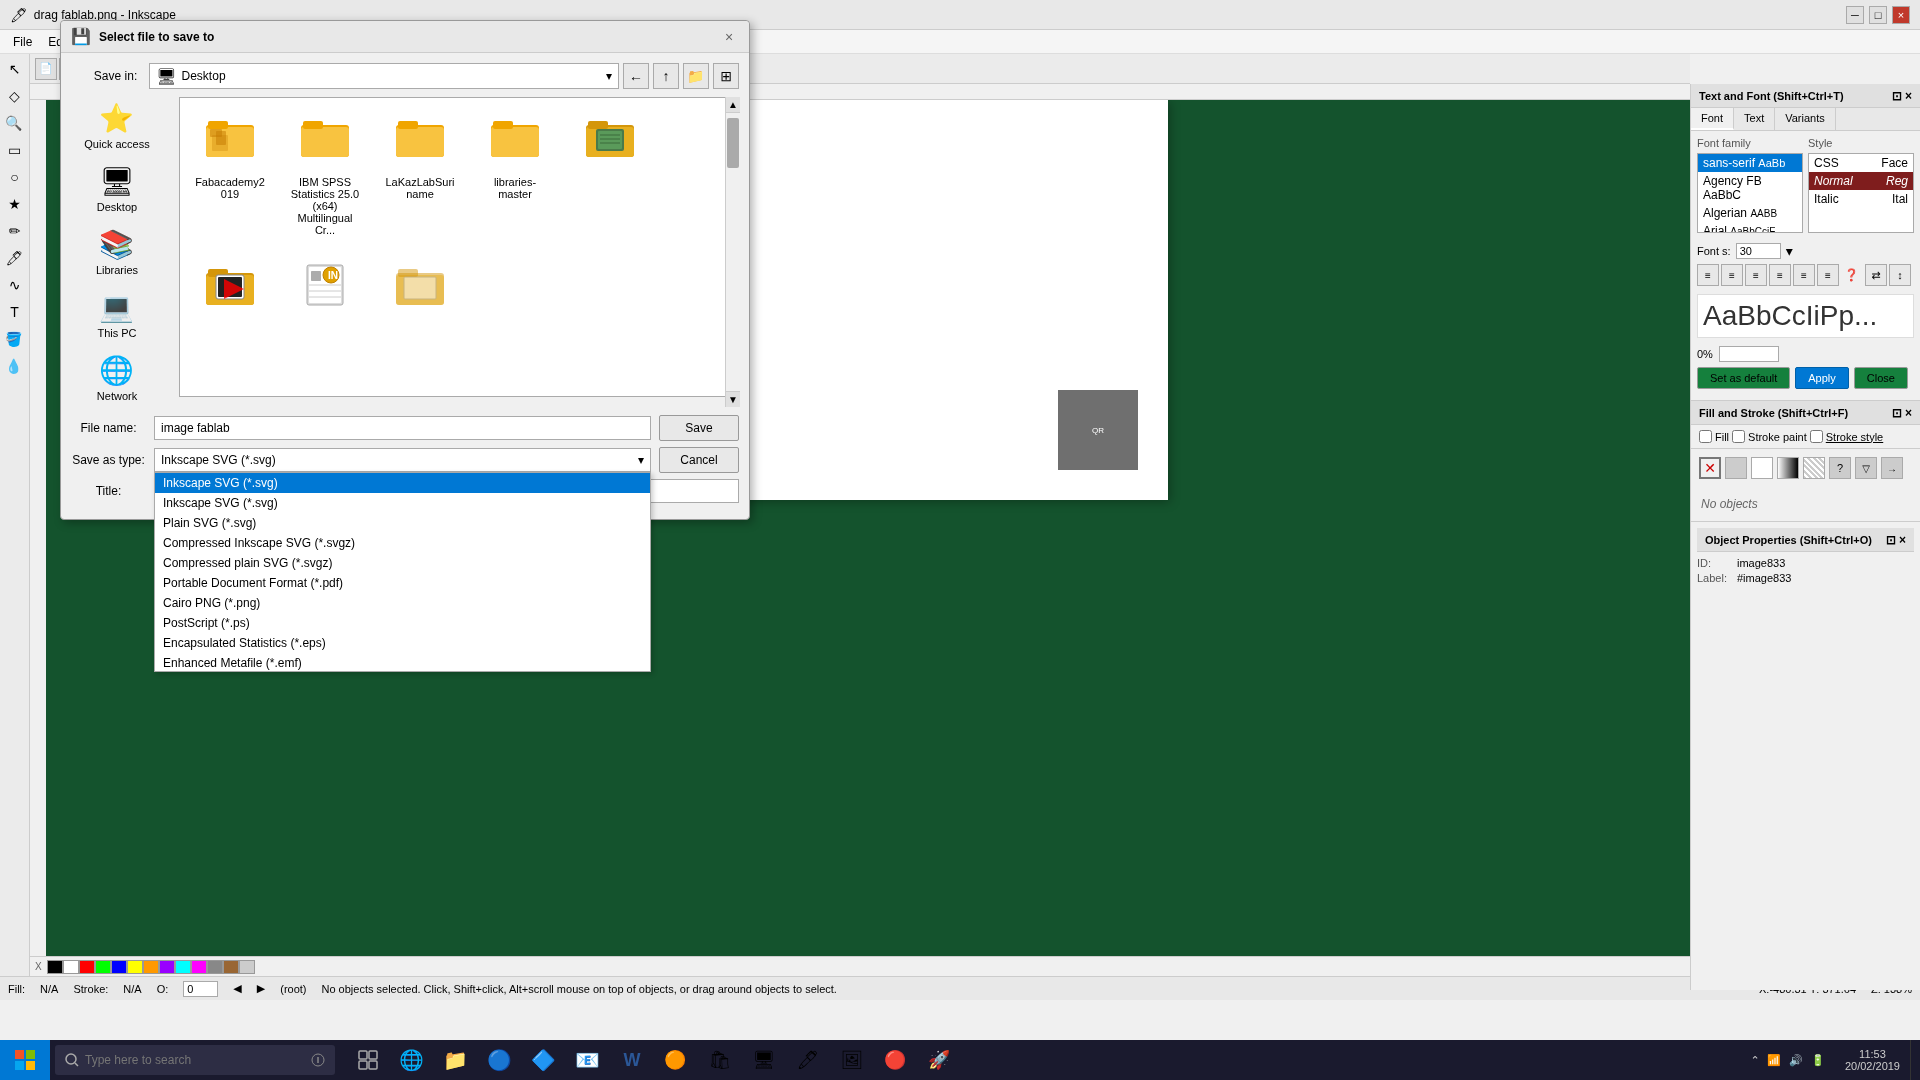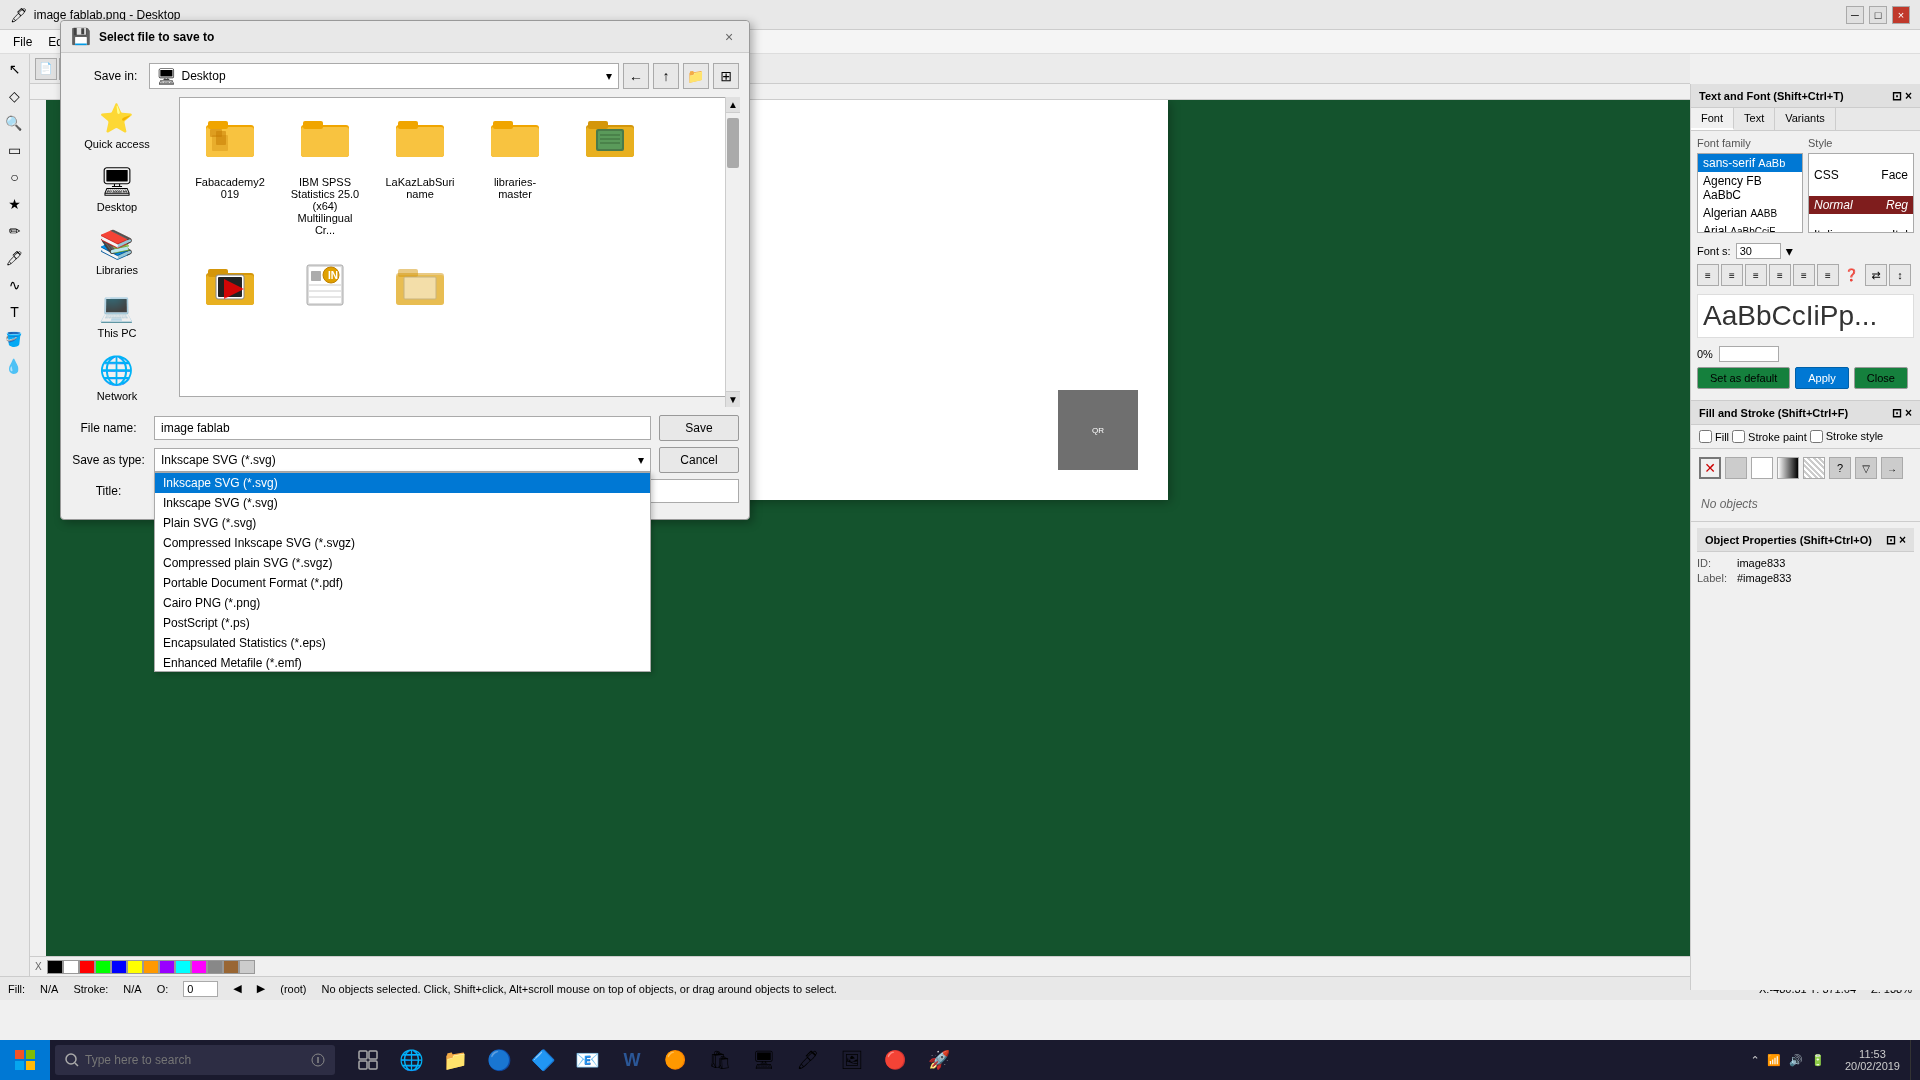--- a/index.html
+++ b/index.html
@@ -32,21 +32,21 @@
     .right-panel { position: absolute; top: 84px; right: 0; width: 230px; bottom: 50px; background: #f0f0f0; border-left: 1px solid #ccc; overflow-y: auto; }
     .panel-header { height: 24px; background: #e0e0e0; display: flex; align-items: center; padding: 0 8px; font-size: 11px; font-weight: bold; border-bottom: 1px solid #ccc; justify-content: space-between; }
     .panel-tabs { display: flex; border-bottom: 1px solid #ccc; background: #e8e8e8; }
     .panel-tab { padding: 4px 10px; font-size: 11px; cursor: pointer; border-right: 1px solid #ccc; }
     .panel-tab.active { background: #f0f0f0; border-bottom: 2px solid white; }
     .panel-section { padding: 6px; }
     .font-family-box { width: 100%; height: 80px; border: 1px solid #aaa; background: white; overflow-y: auto; margin-bottom: 5px; }
     .font-family-item { padding: 2px 5px; font-size: 12px; cursor: pointer; }
     .font-family-item.selected { background: #0078d4; color: white; }
     .style-box { width: 100%; height: 80px; border: 1px solid #aaa; background: white; overflow-y: auto; }
-    .style-item { padding: 2px 5px; font-size: 12px; cursor: pointer; margin-top: 12px; }
+    .style-item { padding: 2px 5px; font-size: 12px; cursor: pointer; }
     .style-item.selected { background: #7f1d1d; color: white; font-style: italic; }
     .font-preview { margin: 8px 0; padding: 5px; background: white; border: 1px solid #ddd; font-size: 28px; font-family: sans-serif; color: #333; }
     .panel-buttons { display: flex; gap: 5px; margin-top: 5px; }
     .panel-btn { padding: 4px 12px; font-size: 11px; border: 1px solid #999; background: #15803d; cursor: pointer; border-radius: 2px; }
     .panel-btn.primary { background: #0078d4; color: white; border-color: #0060a8; }
 
     
     .fill-stroke-panel { margin-top: 5px; border-top: 1px solid #ccc; }
     .no-objects { padding: 10px; font-size: 12px; color: #666; font-style: italic; }
 
@@ -114,21 +114,21 @@
   </style>
 </head>
 <body>
 
 <div class="desktop">
 
   <div class="inkscape-window">
 
     <div class="inkscape-titlebar">
       <span style="font-size:14px; margin-right:6px;">🖊</span>
-      <span style="font-size:12px;">image fablab.png - Desktop</span>
+      <span style="font-size:12px;">drag fablab.png - Inkscape</span>
       <div style="margin-left: auto; display:flex; gap:5px;">
         <div style="width:18px;height:18px;background:#e0e0e0;border:1px solid #aaa;display:flex;align-items:center;justify-content:center;cursor:pointer;font-size:11px;">─</div>
         <div style="width:18px;height:18px;background:#e0e0e0;border:1px solid #aaa;display:flex;align-items:center;justify-content:center;cursor:pointer;font-size:11px;">□</div>
         <div style="width:18px;height:18px;background:#c0392b;border:1px solid #aaa;display:flex;align-items:center;justify-content:center;cursor:pointer;font-size:11px;color:white;">×</div>
       </div>
     </div>
 
     <div class="inkscape-menubar">
       <span class="inkscape-menu-item">File</span>
       <span class="inkscape-menu-item">Edit</span>
@@ -298,21 +298,21 @@
         </div>
         <div style="padding:5px 8px;display:flex;gap:3px;border-bottom:1px solid #ccc;font-size:11px;">
           <label style="display:flex;align-items:center;gap:3px;cursor:pointer;">
               <input type="checkbox" style="">
               <span>Fill</span>
             </label>
           <label style="display:flex;align-items:center;gap:3px;cursor:pointer;">
               <input type="checkbox" style="">
               <span>Stroke paint</span>
             </label>
-          <label style="display:flex;gap:3px;cursor:pointer;">
+          <label style="display:flex;align-items:center;gap:3px;cursor:pointer;text-decoration:underline;">
               <input type="checkbox" style="">
               <span>Stroke style</span>
             </label>
         </div>
         <div style="padding:8px;display:flex;gap:4px;flex-wrap:wrap;">
           <div style="width:22px;height:22px;border:2px solid #777;display:flex;align-items:center;justify-content:center;cursor:pointer;font-size:14px;color:#c00;">✕</div>
           <div style="width:22px;height:22px;border:1px solid #aaa;background:#ccc;cursor:pointer;"></div>
           <div style="width:22px;height:22px;border:1px solid #aaa;background:white;cursor:pointer;"></div>
           <div style="width:22px;height:22px;border:1px solid #aaa;background:linear-gradient(to right,white,black);cursor:pointer;"></div>
           <div style="width:22px;height:22px;border:1px solid #aaa;background:repeating-linear-gradient(45deg,#ccc 0,#ccc 2px,white 2px,white 4px);cursor:pointer;"></div>

